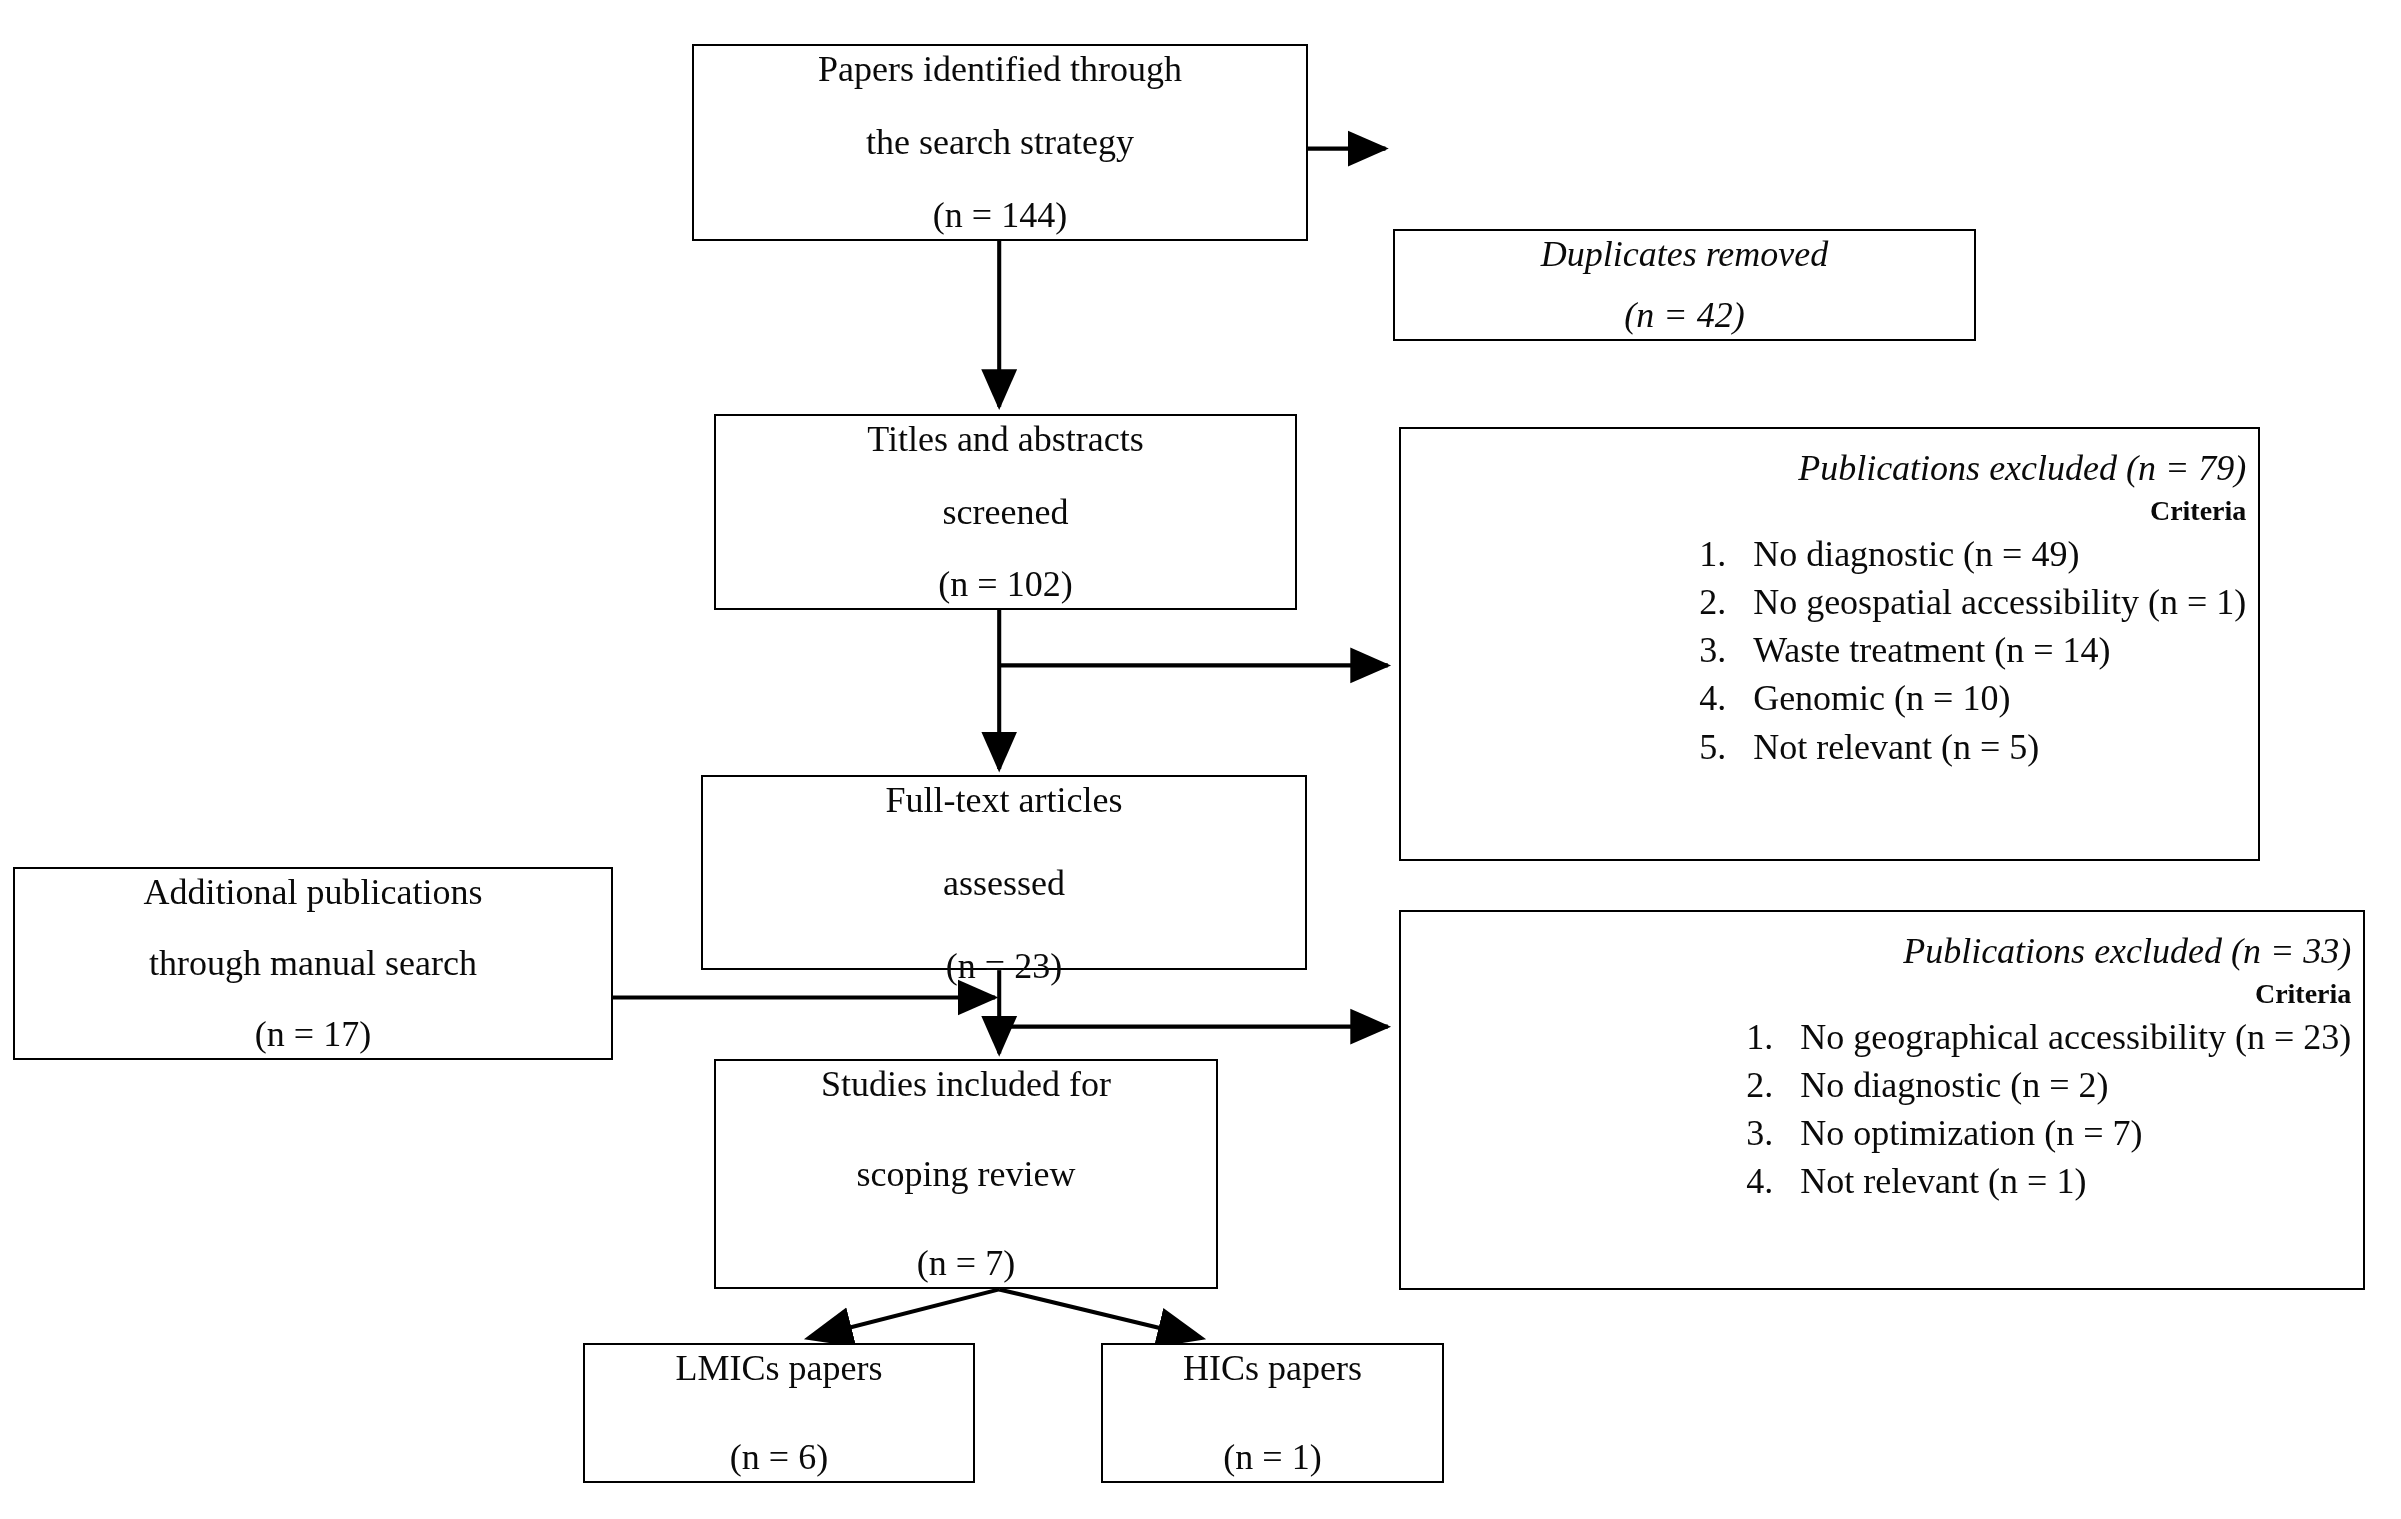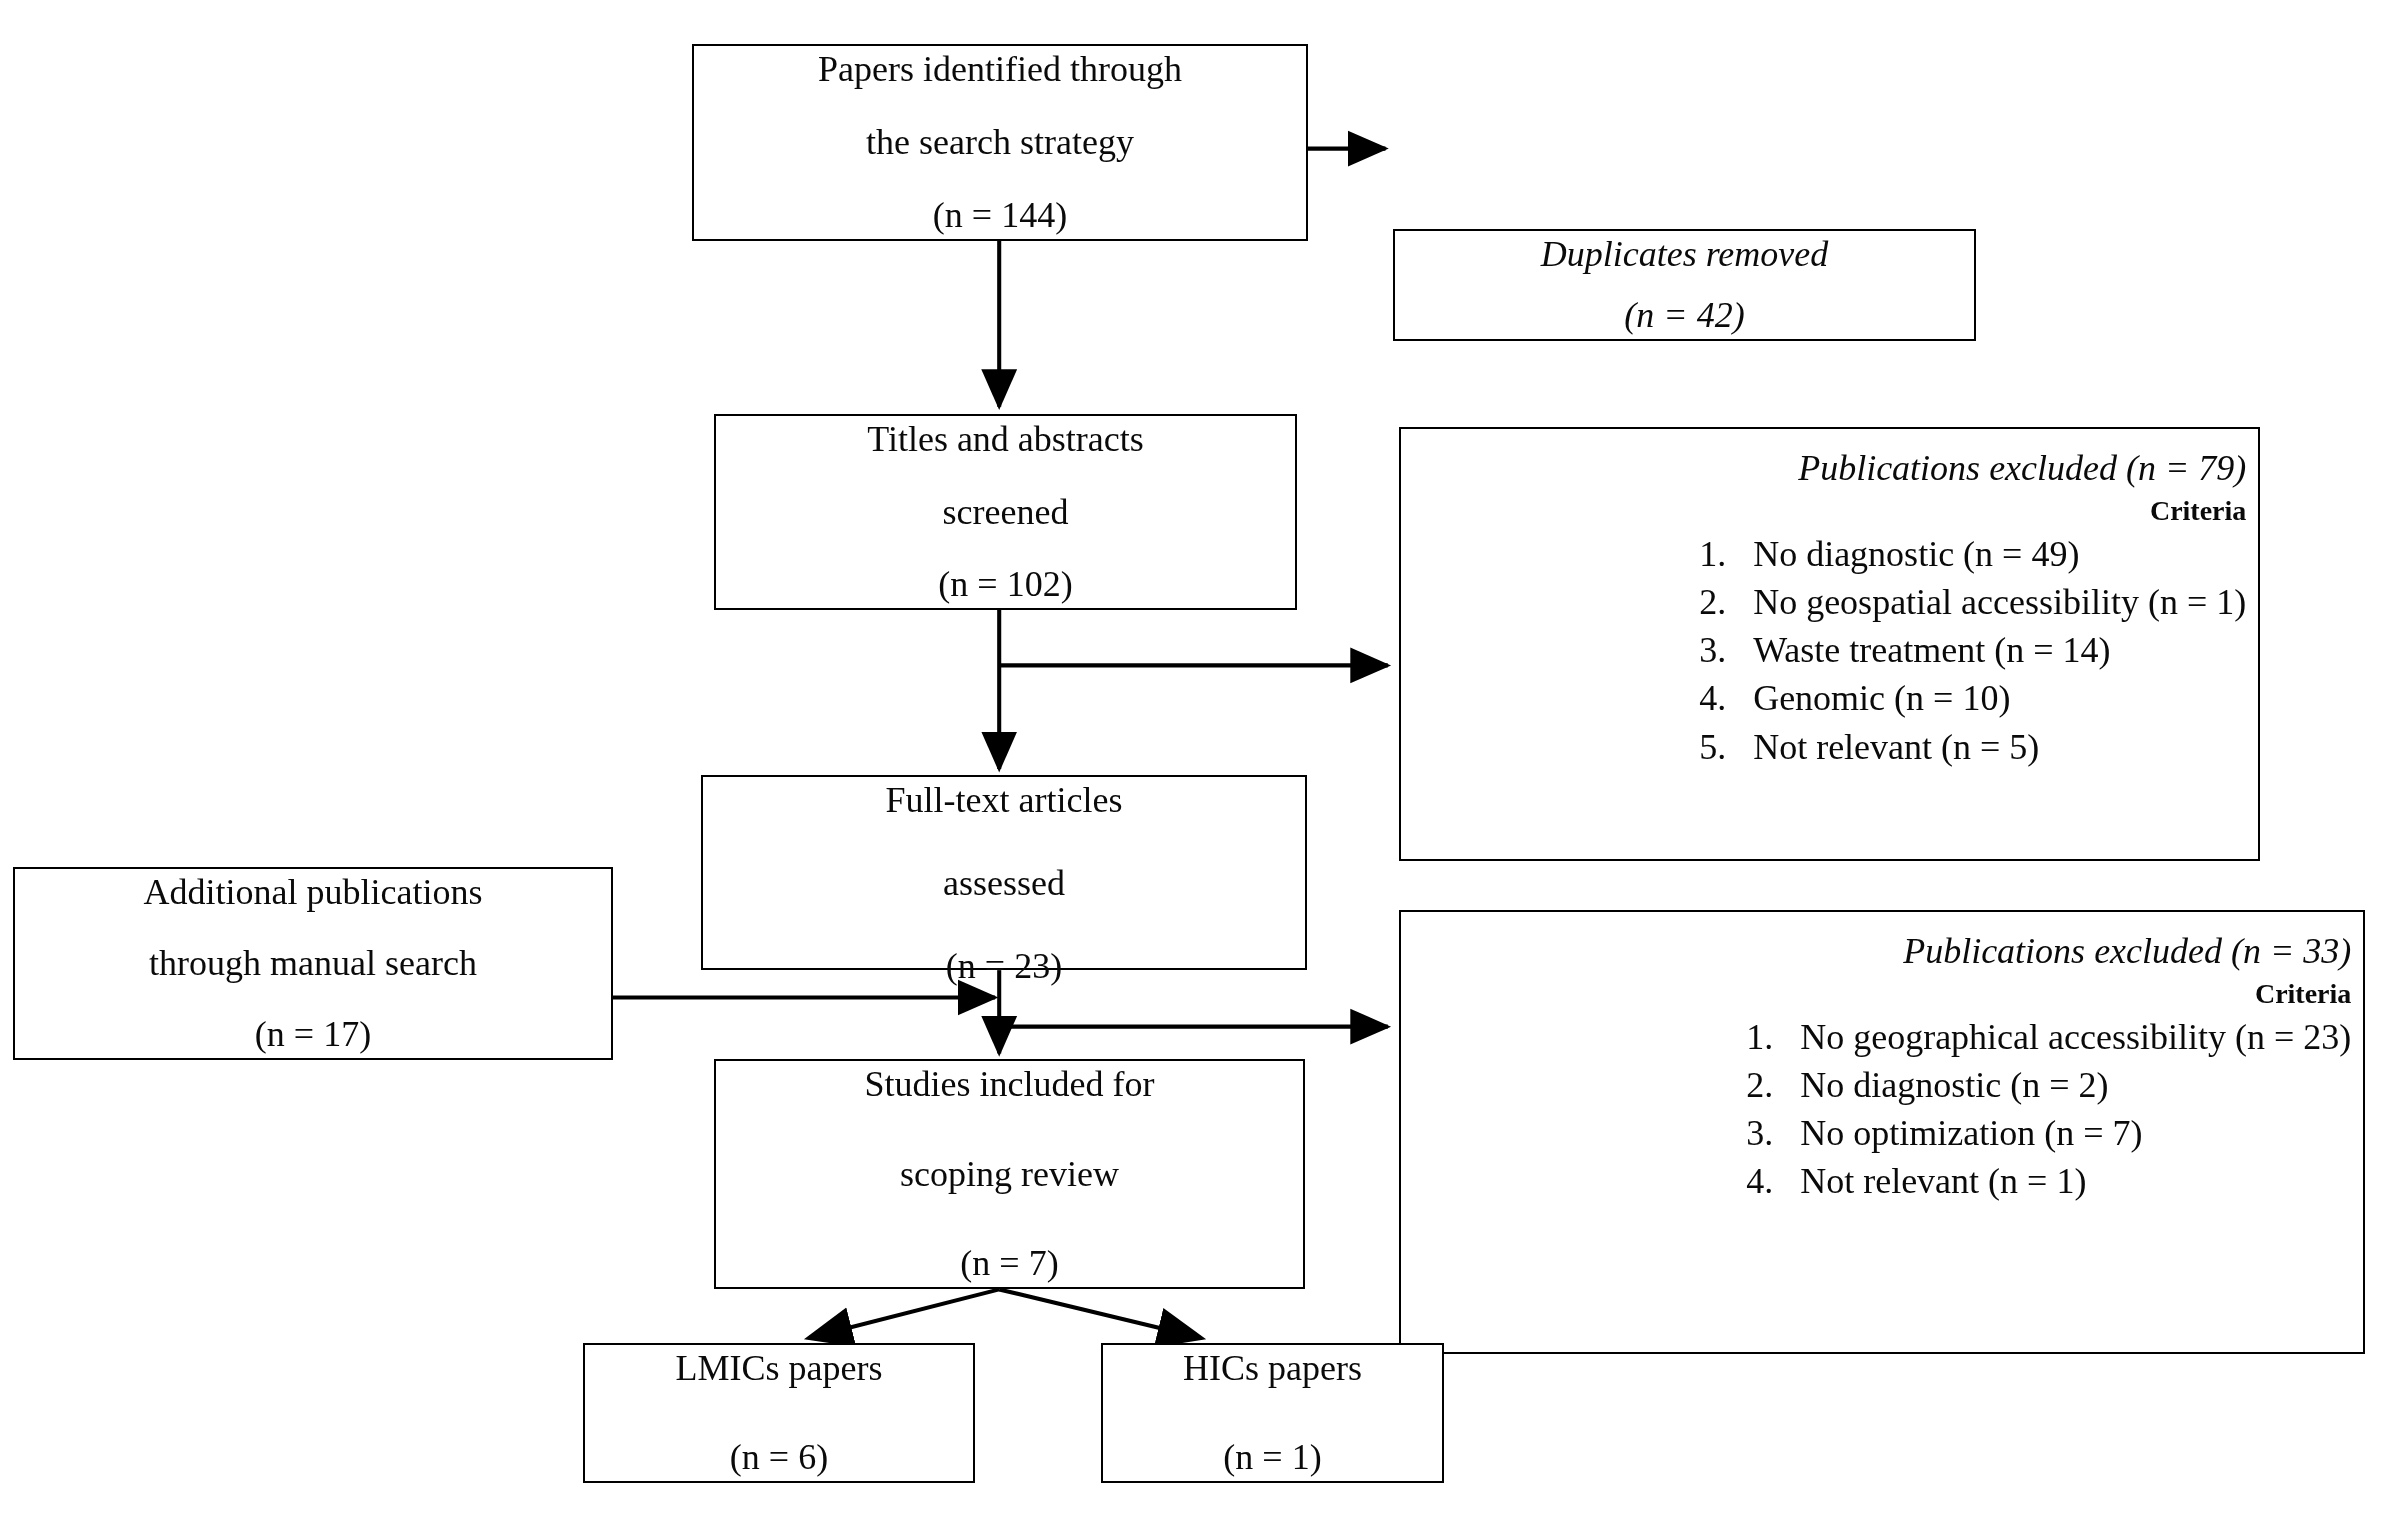--- a/index.html
+++ b/index.html
@@ -162,21 +162,21 @@
     <span class="line">assessed</span>
     <span class="line">(n = 23)</span>
   </div>
 
   <div class="node" style="left:13px; top:867px; width:600px; height:193px;">
     <span class="line">Additional publications</span>
     <span class="line">through manual search</span>
     <span class="line">(n = 17)</span>
   </div>
 
-  <div class="node criteria-node" style="left:1399px; top:910px; width:966px; height:444px;">
+  <div class="node criteria-node" style="left:1399px; top:910px; width:966px; height:380px;">
     <span class="crit-head">Publications excluded (n = 33)</span>
     <span class="crit-sub">Criteria</span>
     <ul class="crit-list">
       <li>
         <span class="crit-num">1.</span>
         <span class="crit-txt">No geographical accessibility (n = 23)</span>
       </li>
       <li>
         <span class="crit-num">2.</span>
         <span class="crit-txt">No diagnostic (n = 2)</span>
@@ -185,21 +185,21 @@
         <span class="crit-num">3.</span>
         <span class="crit-txt">No optimization (n = 7)</span>
       </li>
       <li>
         <span class="crit-num">4.</span>
         <span class="crit-txt">Not relevant (n = 1)</span>
       </li>
     </ul>
   </div>
 
-  <div class="node" style="left:714px; top:1059px; width:591px; height:230px;">
+  <div class="node" style="left:714px; top:1059px; width:504px; height:230px;">
     <span class="line">Studies included for</span>
     <span class="line">scoping review</span>
     <span class="line">(n = 7)</span>
   </div>
 
   <div class="node" style="left:583px; top:1343px; width:392px; height:140px;">
     <span class="line">LMICs papers</span>
     <span class="line">(n = 6)</span>
   </div>
 

